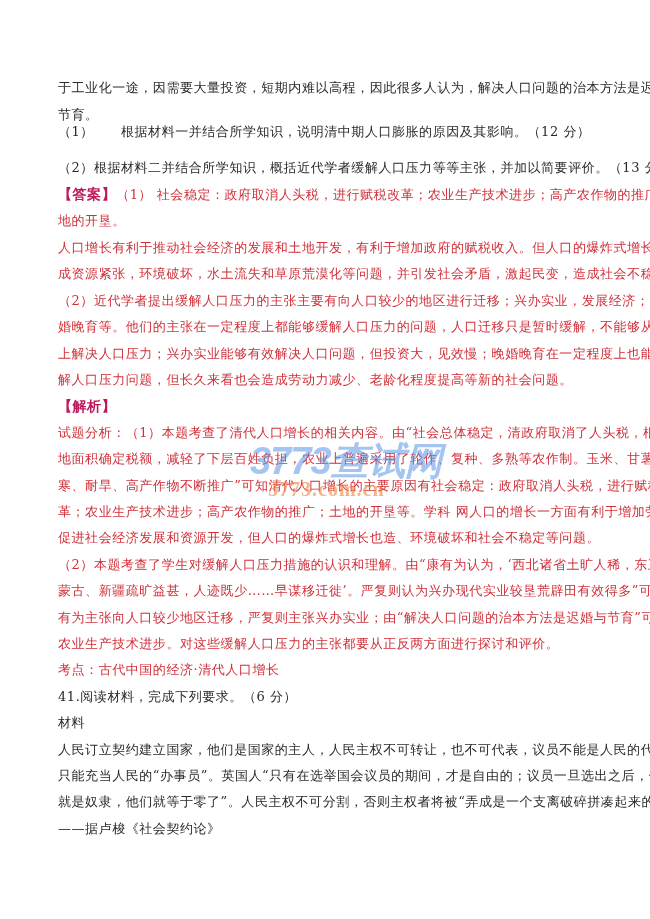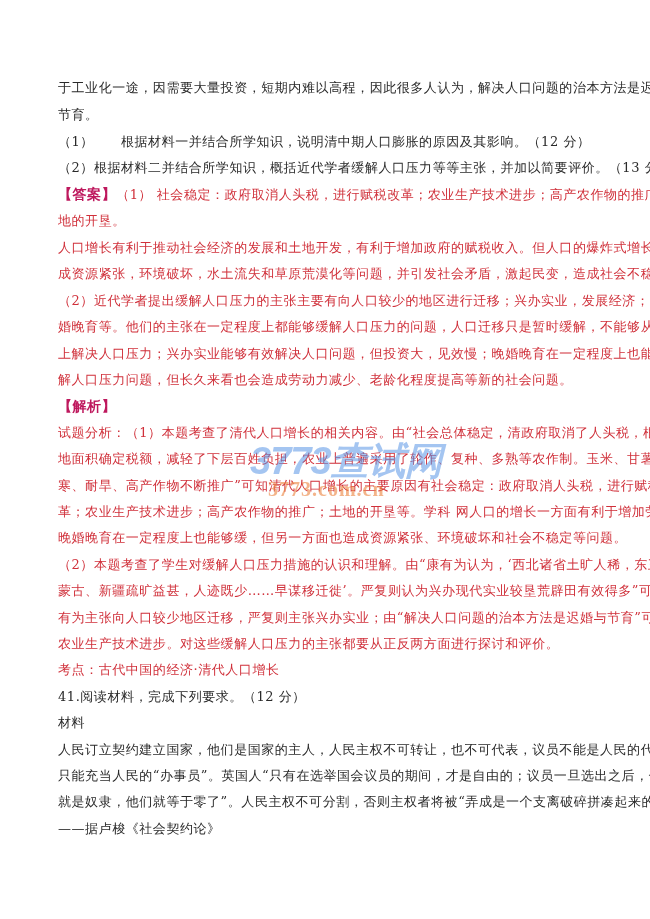--- a/index.html
+++ b/index.html
@@ -28,47 +28,47 @@
   }
 </style>
 </head>
 <body>
 
 <div class="page">
 
   <div class="line black" style="top:80px">于工业化一途，因需要大量投资，短期内难以高程，因此很多人认为，解决人口问题的治本方法是迟婚与</div>
   <div class="line black" style="top:107px">节育。</div>
 
-  <div class="line black" style="top:134px">（1）　　根据材料一并结合所学知识，说明清中期人口膨胀的原因及其影响。（12 分）</div>
+  <div class="line black" style="top:124px">（1）　　根据材料一并结合所学知识，说明清中期人口膨胀的原因及其影响。（12 分）</div>
   <div class="line black" style="top:160px">（2）根据材料二并结合所学知识，概括近代学者缓解人口压力等等主张，并加以简要评价。（13 分）</div>
 
   <div class="line red" style="top:186px">
     <span class="tag">【答案】</span><span>（1）  社会稳定：政府取消人头税，进行赋税改革；农业生产技术进步；高产农作物的推广；土</span>
   </div>
   <div class="line red" style="top:213px">地的开垦。</div>
   <div class="line red" style="top:240px">人口增长有利于推动社会经济的发展和土地开发，有利于增加政府的赋税收入。但人口的爆炸式增长也造</div>
   <div class="line red" style="top:266px">成资源紧张，环境破坏，水土流失和草原荒漠化等问题，并引发社会矛盾，激起民变，造成社会不稳定。</div>
   <div class="line red" style="top:293px">（2）近代学者提出缓解人口压力的主张主要有向人口较少的地区进行迁移；兴办实业，发展经济；实行晚</div>
   <div class="line red" style="top:319px">婚晚育等。他们的主张在一定程度上都能够缓解人口压力的问题，人口迁移只是暂时缓解，不能够从根本</div>
   <div class="line red" style="top:346px">上解决人口压力；兴办实业能够有效解决人口问题，但投资大，见效慢；晚婚晚育在一定程度上也能够缓</div>
   <div class="line red" style="top:372px">解人口压力问题，但长久来看也会造成劳动力减少、老龄化程度提高等新的社会问题。</div>
 
   <div class="line tag" style="top:398px">【解析】</div>
   <div class="line red" style="top:425px">试题分析：（1）本题考查了清代人口增长的相关内容。由“社会总体稳定，清政府取消了人头税，根据耕</div>
   <div class="line red" style="top:451px">地面积确定税额，减轻了下层百姓负担，农业上普遍采用了轮作、复种、多熟等农作制。玉米、甘薯等耐</div>
   <div class="line red" style="top:478px">寒、耐旱、高产作物不断推广”可知清代人口增长的主要原因有社会稳定：政府取消人头税，进行赋税改</div>
   <div class="line red" style="top:504px">革；农业生产技术进步；高产农作物的推广；土地的开垦等。学科 网人口的增长一方面有利于增加劳动力，</div>
-  <div class="line red" style="top:530px">晚婚晚育在一定程度上也能够缓，但另一方面也造成资源紧张、环境破坏和社会不稳定等问题。</div>
+  <div class="line red" style="top:530px">促进社会经济发展和资源开发，但人口的爆炸式增长也造、环境破坏和社会不稳定等问题。</div>
   <div class="line red" style="top:557px">（2）本题考查了学生对缓解人口压力措施的认识和理解。由“康有为认为，‘西北诸省土旷人稀，东三省、</div>
   <div class="line red" style="top:583px">蒙古、新疆疏旷益甚，人迹既少……早谋移迁徙’。严复则认为兴办现代实业较垦荒辟田有效得多”可知康</div>
   <div class="line red" style="top:610px">有为主张向人口较少地区迁移，严复则主张兴办实业；由“解决人口问题的治本方法是迟婚与节育”可知</div>
   <div class="line red" style="top:636px">农业生产技术进步。对这些缓解人口压力的主张都要从正反两方面进行探讨和评价。</div>
   <div class="line red" style="top:662px">考点：古代中国的经济·清代人口增长</div>
 
-  <div class="line black" style="top:689px">41.阅读材料，完成下列要求。（12 分）</div>
+  <div class="line black" style="top:689px">41.阅读材料，完成下列要求。（6 分）</div>
   <div class="line black" style="top:715px">材料</div>
   <div class="line black" style="top:742px">人民订立契约建立国家，他们是国家的主人，人民主权不可转让，也不可代表，议员不能是人民的代表，</div>
   <div class="line black" style="top:768px">只能充当人民的“办事员”。英国人“只有在选举国会议员的期间，才是自由的；议员一旦选出之后，他们</div>
   <div class="line black" style="top:794px">就是奴隶，他们就等于零了”。人民主权不可分割，否则主权者将被“弄成是一个支离破碎拼凑起来的怪物”。</div>
   <div class="line black" style="top:821px">——据卢梭《社会契约论》</div>
 </div>
 
 <div class="watermark wm-main">3773查试网</div>
 <div class="watermark wm-sub">3773.com.cn</div>
 

